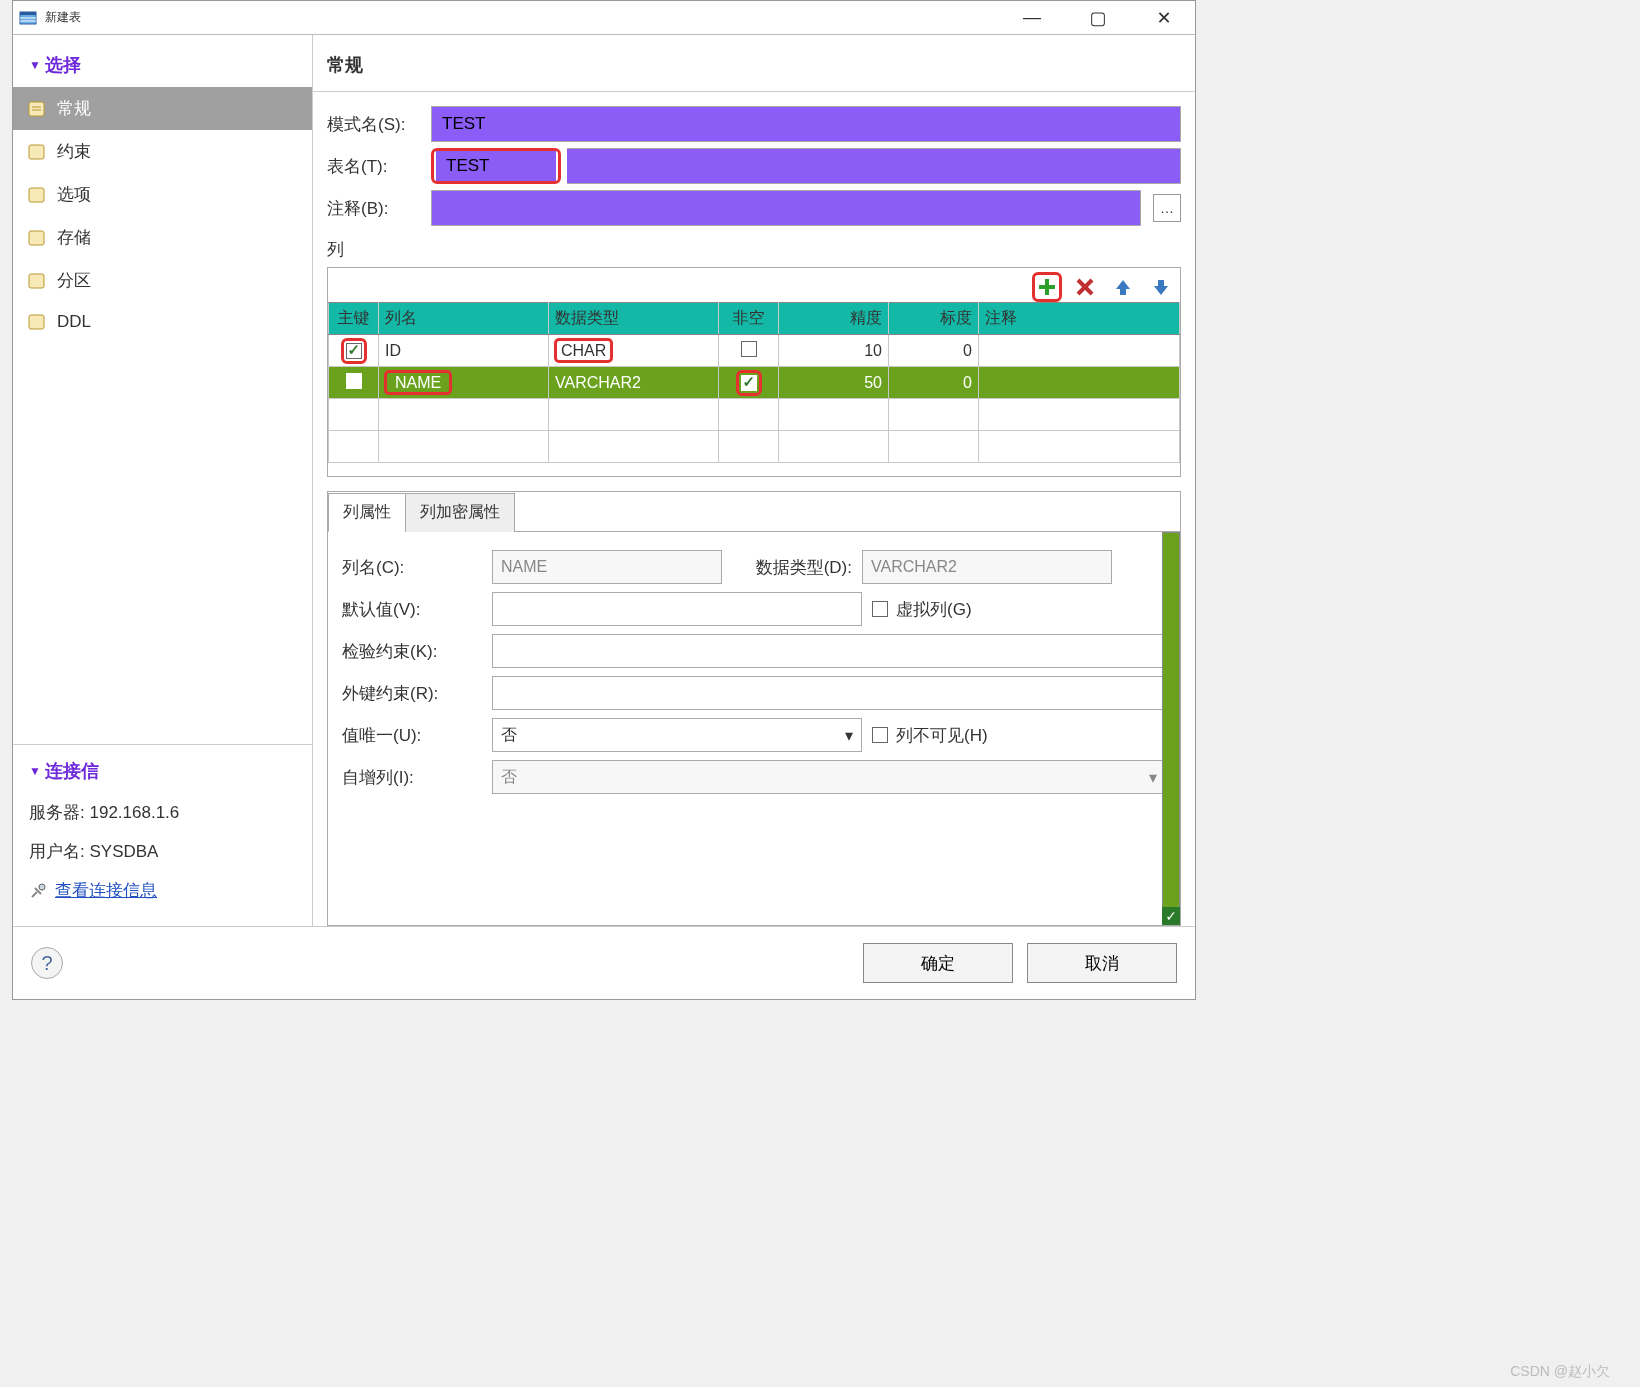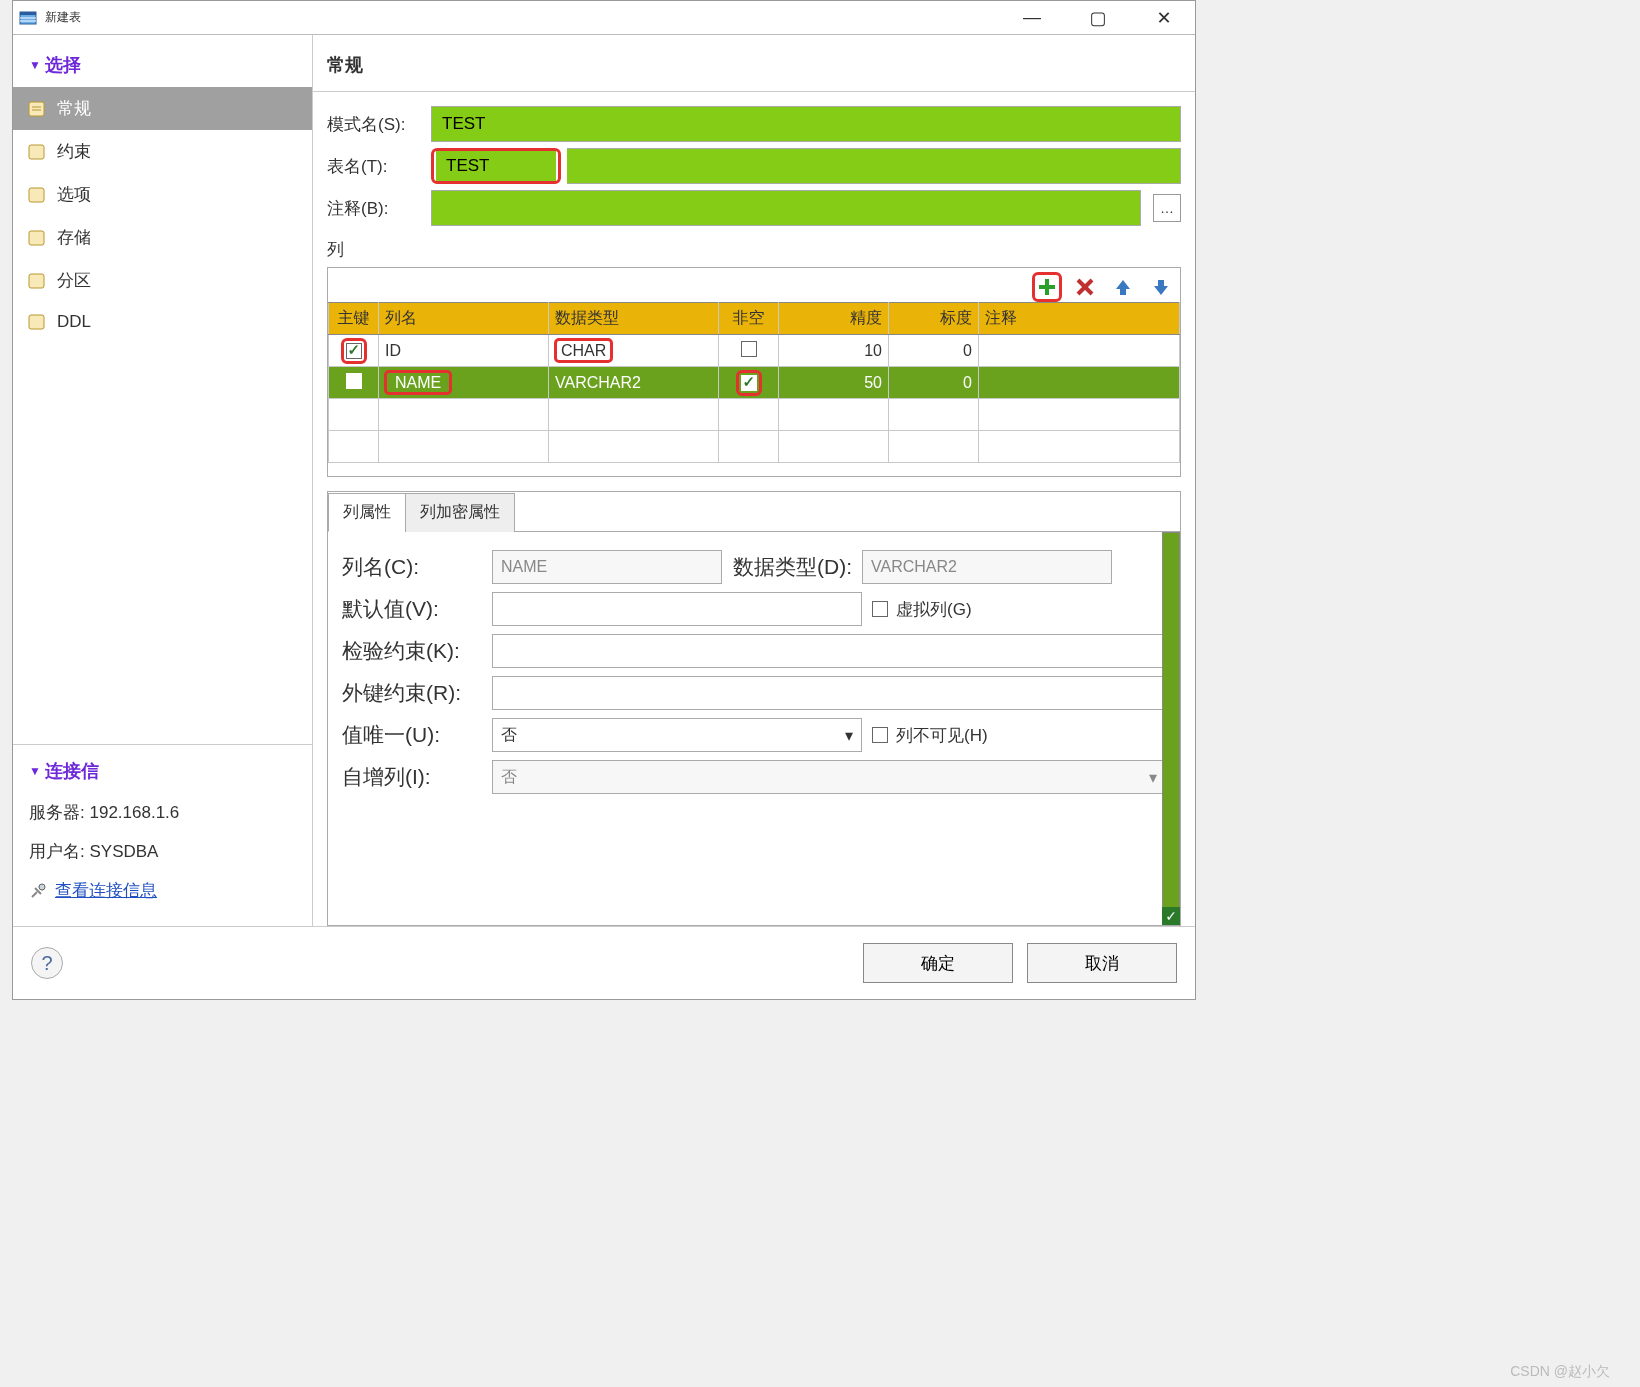--- a/index.html
+++ b/index.html
@@ -20,46 +20,46 @@
 .side-icon { width: 20px; height: 18px; }
 .side-spacer { flex: 1; }
 .conn-info { border-top: 1px solid #ccc; padding: 4px 0 16px 0; }
 .conn-row { padding: 8px 16px; font-size: 17px; }
 .conn-link { color: #2050c0; text-decoration: underline; cursor: pointer; display: flex; align-items: center; gap: 8px; padding: 8px 16px; }
 .main { flex: 1; display: flex; flex-direction: column; padding: 0; min-width: 0; }
 .main-title { font-weight: bold; font-size: 18px; padding: 18px 14px 14px 14px; border-bottom: 1px solid #ccc; }
 .form-area { padding: 8px 14px 0 14px; }
 .form-row { display: flex; align-items: center; margin: 6px 0; gap: 12px; }
 .form-label { width: 92px; text-align: left; font-size: 17px; }
-.text-input { flex: 1; height: 36px; border: 1px solid #aaa; padding: 0 10px; font-size: 17px; background: #84cc16; }
+.text-input { flex: 1; height: 36px; border: 1px solid #aaa; padding: 0 10px; font-size: 17px; background: #8b5cf6; }
 .red-wrap { border: 3px solid #e53030; border-radius: 6px; padding: 0 2px; display: inline-flex; align-items: center; }
 .more-btn { width: 28px; height: 28px; border: 1px solid #999; background: #fff; display: flex; align-items: center; justify-content: center; font-size: 14px; cursor: pointer; }
 .group-label { padding: 6px 14px 2px 14px; font-size: 17px; }
 .grid-container { margin: 4px 14px 8px 14px; border: 1px solid #aaa; background: #fff; height: 210px; display: flex; flex-direction: column; }
 .grid-toolbar { display: flex; justify-content: flex-end; padding: 4px 4px 0 0; gap: 8px; position: relative; }
 .tb-btn { width: 30px; height: 30px; display: flex; align-items: center; justify-content: center; cursor: pointer; }
 .tb-add { border: 3px solid #e53030; border-radius: 6px; }
 .grid-table { border-collapse: collapse; width: 100%; table-layout: fixed; }
 .grid-table th, .grid-table td { border: 1px solid #c8c8c8; height: 32px; padding: 0 6px; font-size: 16px; text-align: left; overflow: hidden; }
-.grid-table th { background: #eab308; font-weight: normal; border-top: 1px solid #888; border-bottom: 1px solid #888; }
+.grid-table th { background: #14b8a6; font-weight: normal; border-top: 1px solid #888; border-bottom: 1px solid #888; }
 .grid-table td.center, .grid-table th.center { text-align: center; }
 .grid-table td.right, .grid-table th.right { text-align: right; }
 tr.selected td { background: #6aa21e; color: #fff; }
 .chk { width: 16px; height: 16px; border: 1px solid #666; display: inline-block; position: relative; background: #fff; }
 .chk.checked::after { content: "✓"; position: absolute; top: -3px; left: 1px; color: #2a7a2a; font-size: 15px; font-weight: bold; }
 tr.selected .chk { border-color: #fff; background: #fff; }
 tr.selected .chk.checked::after { color: #2a7a2a; }
 .red-cell { outline: 3px solid #e53030; outline-offset: -2px; border-radius: 4px; }
 .tabs-area { margin: 6px 14px 0 14px; border: 1px solid #aaa; background: #fff; flex: 1; display: flex; flex-direction: column; position: relative; min-height: 0; }
 .tabstrip { display: flex; border-bottom: 1px solid #aaa; }
 .tab { padding: 8px 14px; border: 1px solid #aaa; border-bottom: none; margin-right: -1px; background: #eee; cursor: pointer; font-size: 16px; position: relative; top: 1px; }
 .tab.active { background: #fff; border-bottom: 1px solid #fff; }
 .attr-body { flex: 1; overflow: auto; padding: 10px 14px; position: relative; }
 .attr-row { display: flex; align-items: center; gap: 10px; margin: 8px 0; }
-.attr-label { width: 140px; font-size: 21px; }
+.attr-label { width: 140px; font-size: 17px; }
 .attr-input { flex: 1; height: 34px; border: 1px solid #aaa; padding: 0 8px; font-size: 16px; }
 .attr-input.disabled { background: #f7f7f7; color: #888; }
 .attr-select { flex: 1; height: 34px; border: 1px solid #aaa; padding: 0 8px; font-size: 16px; display: flex; align-items: center; justify-content: space-between; background: #fff; }
 .attr-check { display: flex; align-items: center; gap: 8px; width: 240px; }
 .scroll-ind { position: absolute; right: 0; top: 0; bottom: 0; width: 18px; background: #6aa21e; border: 1px solid #888; }
 .scroll-end { position: absolute; right: 0; bottom: 0; width: 18px; height: 18px; background: #2a7a2a; color: #fff; text-align: center; font-size: 14px; line-height: 18px; }
 .footer { border-top: 1px solid #ccc; padding: 16px 18px; display: flex; justify-content: space-between; align-items: center; }
 .help-btn { width: 32px; height: 32px; border: 1px solid #aaa; border-radius: 16px; display: flex; align-items: center; justify-content: center; font-size: 20px; color: #4a6aa0; background: #f4f4f4; cursor: pointer; }
 .footer-buttons { display: flex; gap: 14px; }
 .dlg-btn { width: 150px; height: 40px; border: 1px solid #888; background: #f4f4f4; font-size: 17px; cursor: pointer; }

